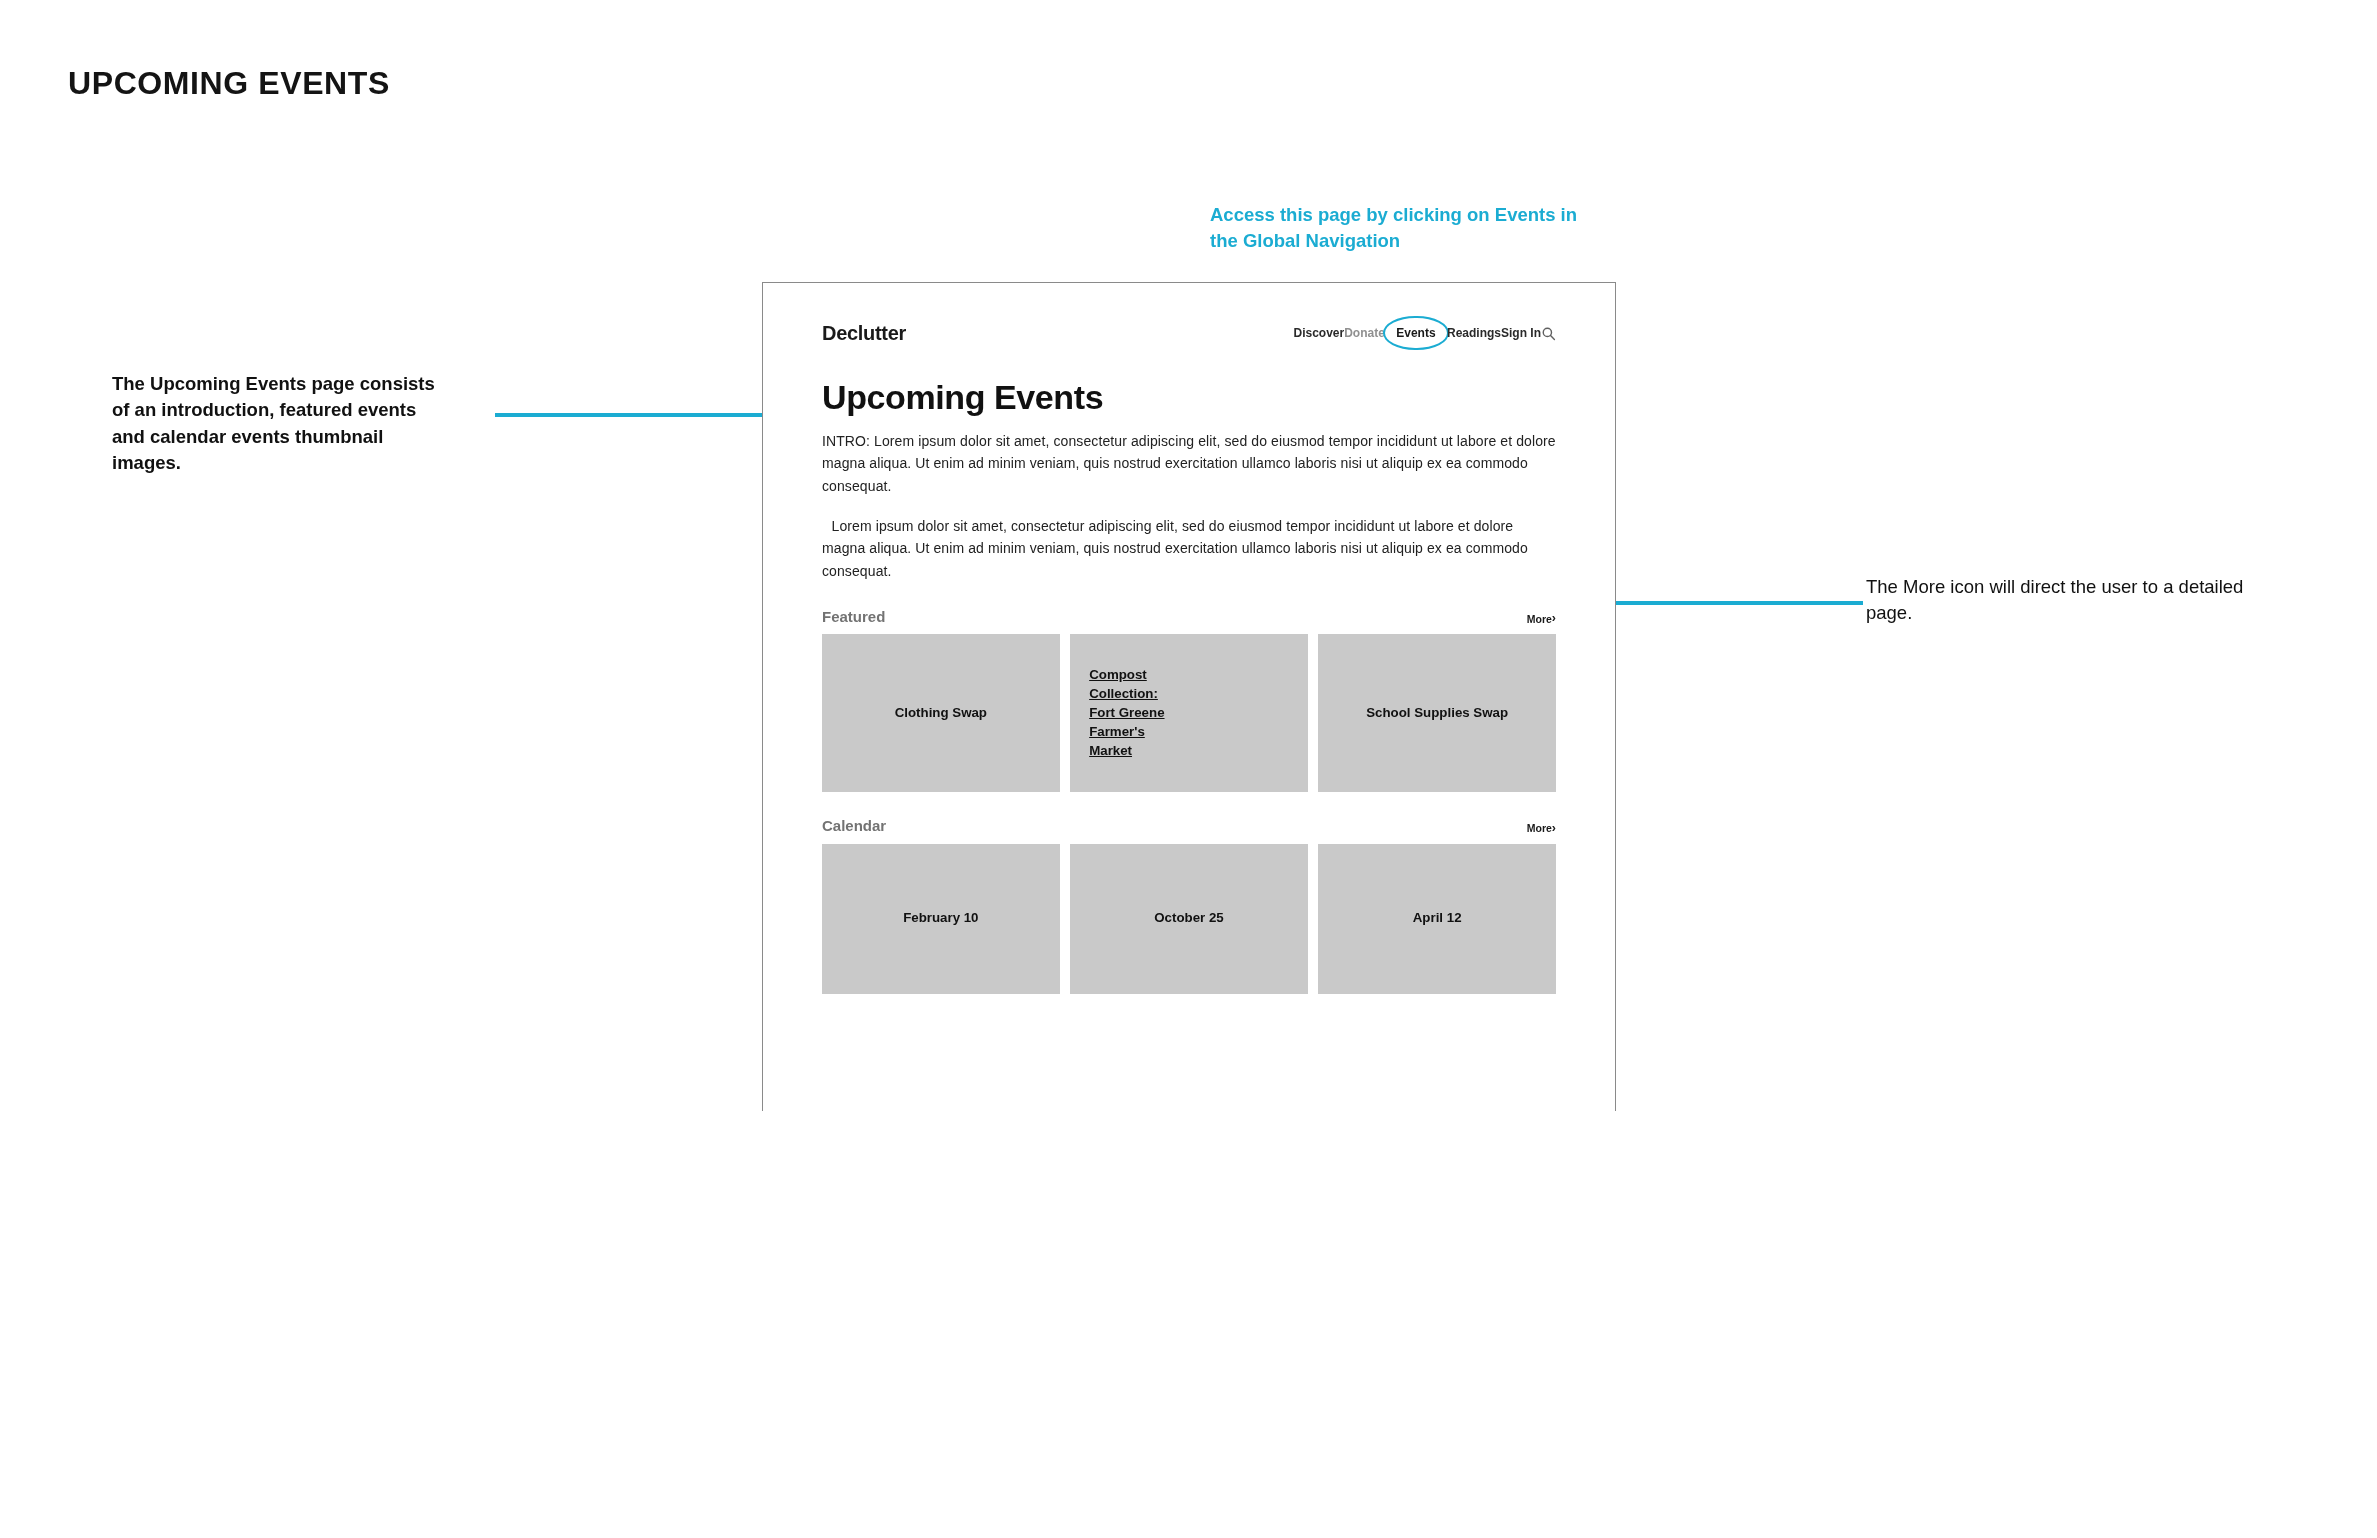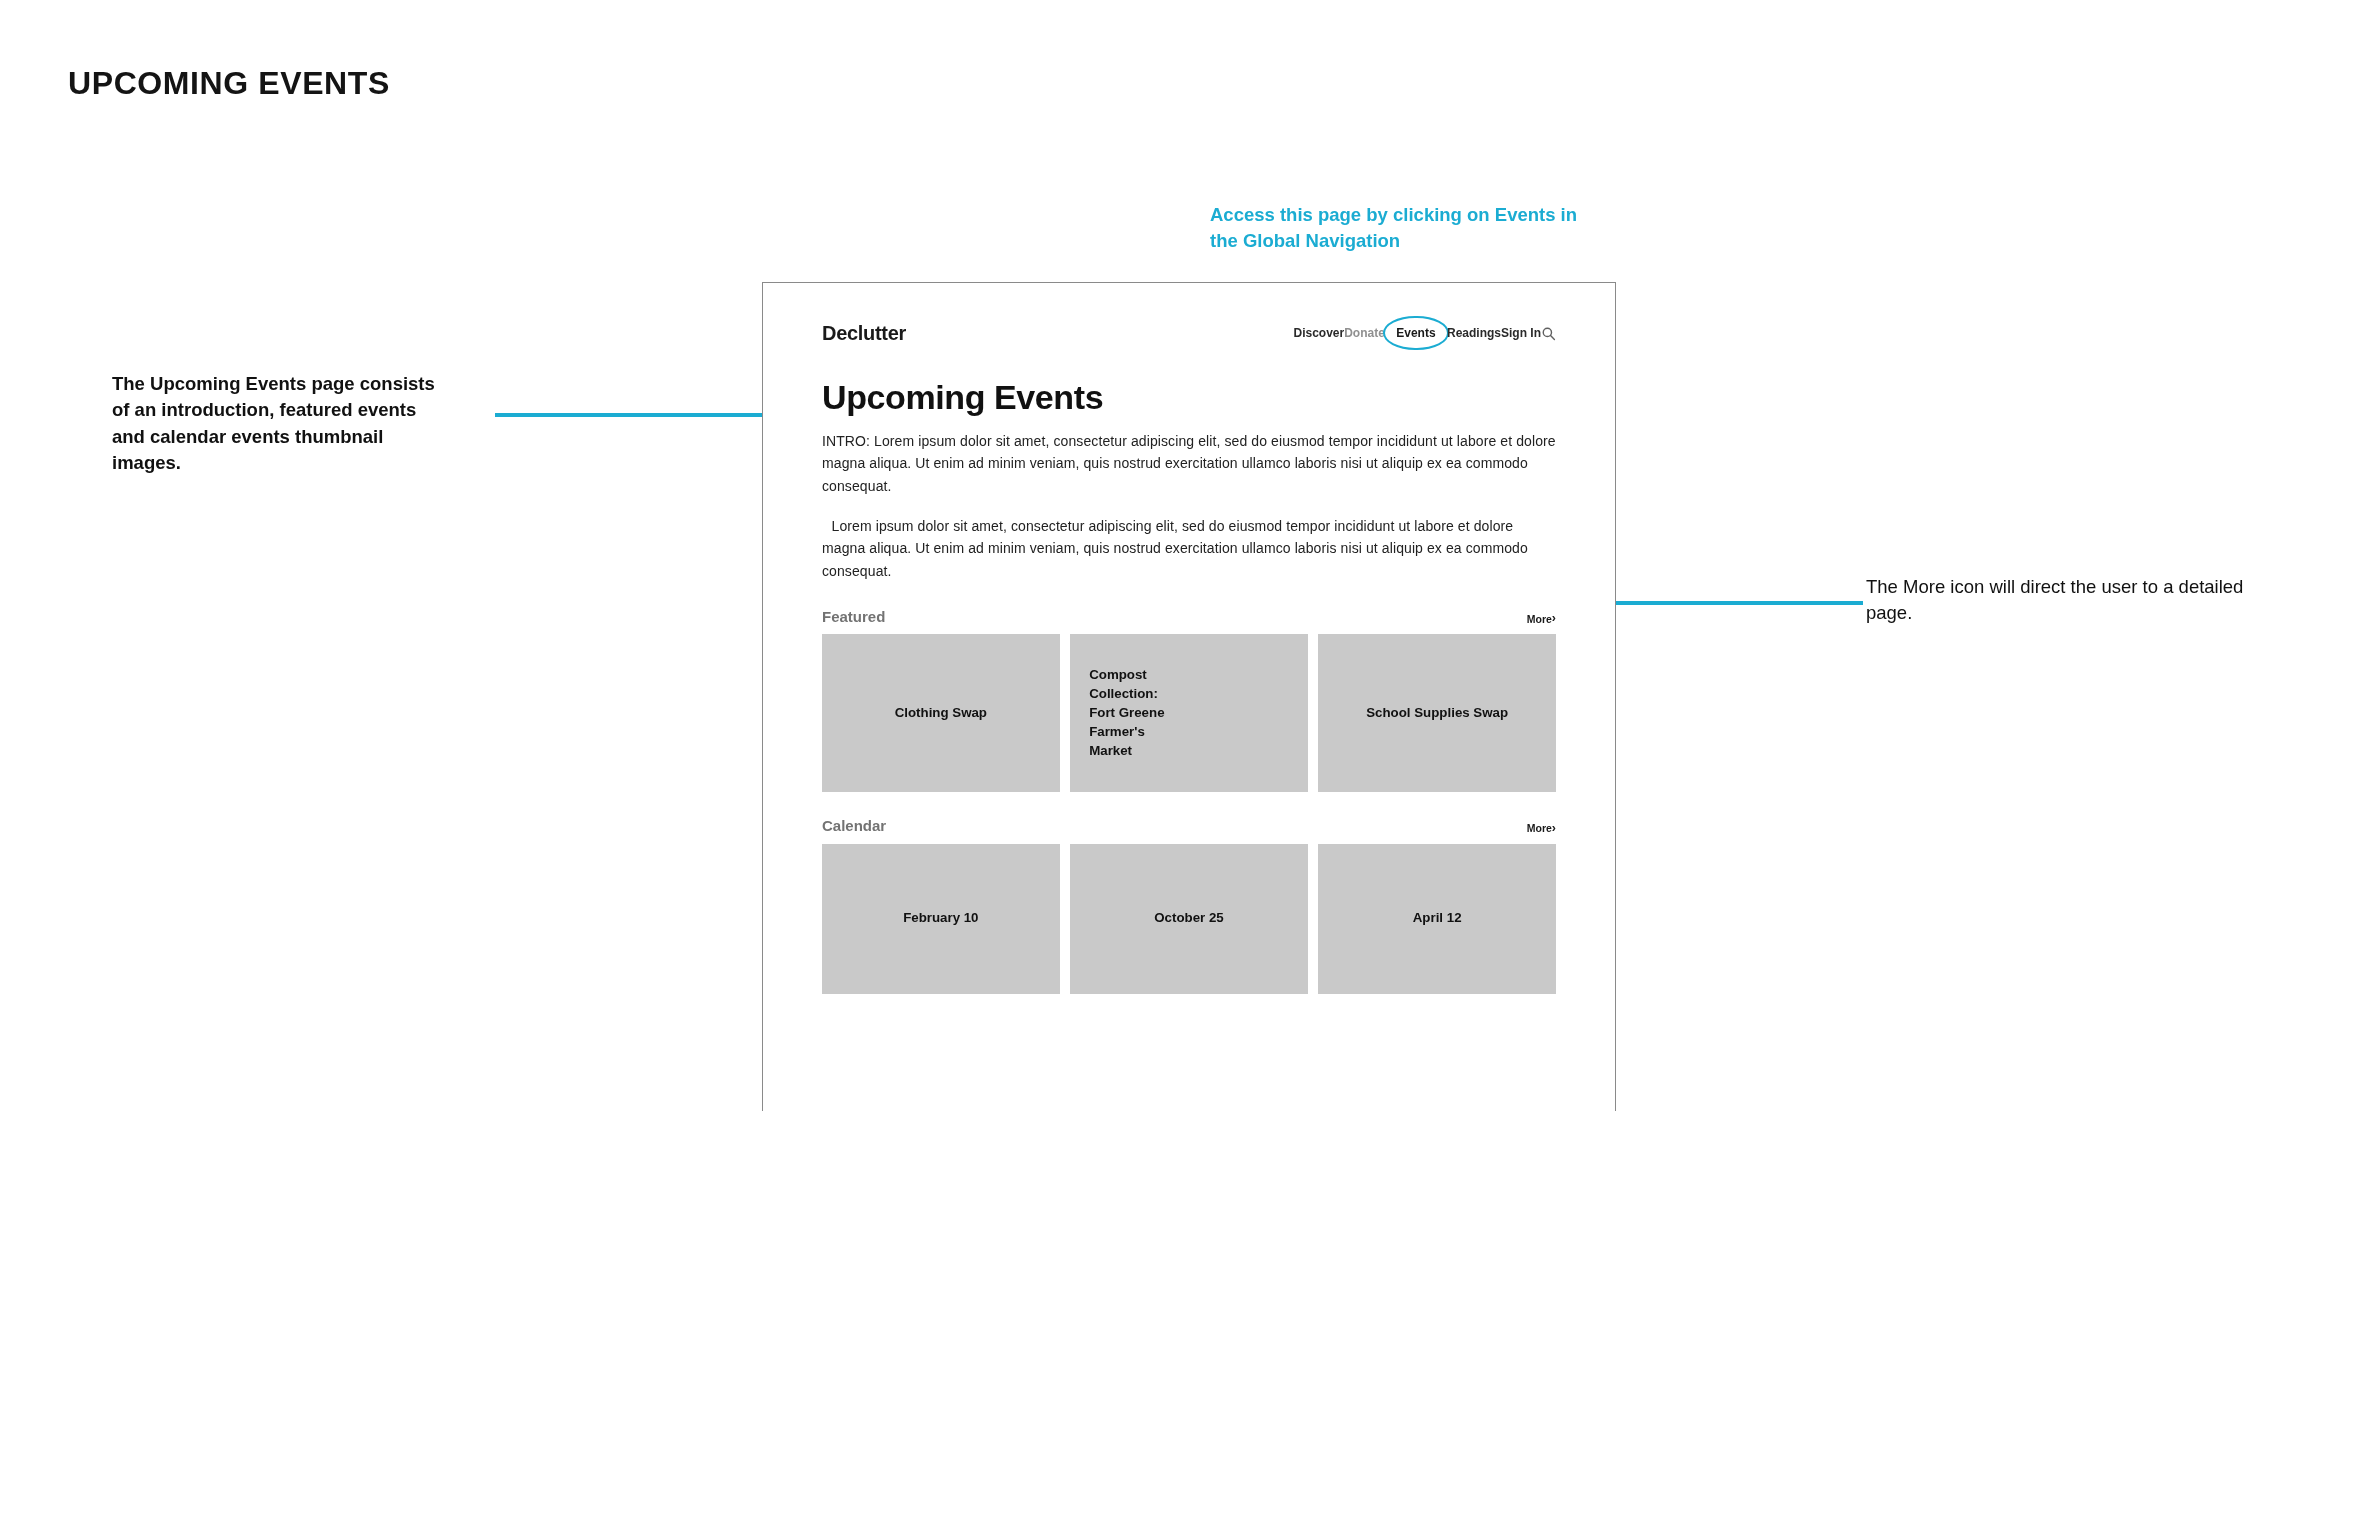--- a/index.html
+++ b/index.html
@@ -220,21 +220,21 @@
   }
   .wf-card.center { justify-content: center; }
   .wf-card.left { justify-content: flex-start; }
   .wf-card-label {
     font-size: 13.3px;
     font-weight: 600;
     color: #111111;
     line-height: 1.42;
     filter: blur(0.3px);
   }
-  .wf-card-label.multiline { white-space: pre-line; }
+  .wf-card-label.multiline { white-space: pre-line; text-decoration: underline; }
   #calendar-grid .wf-card { height: 150px; }
 </style>
 </head>
 <body>
 
 <div id="page">
 
   <div id="page-title">UPCOMING EVENTS</div>
 
   <div class="annotation bold" id="anno-left">The Upcoming Events page consists of an introduction, featured events and calendar events thumbnail images.</div>

